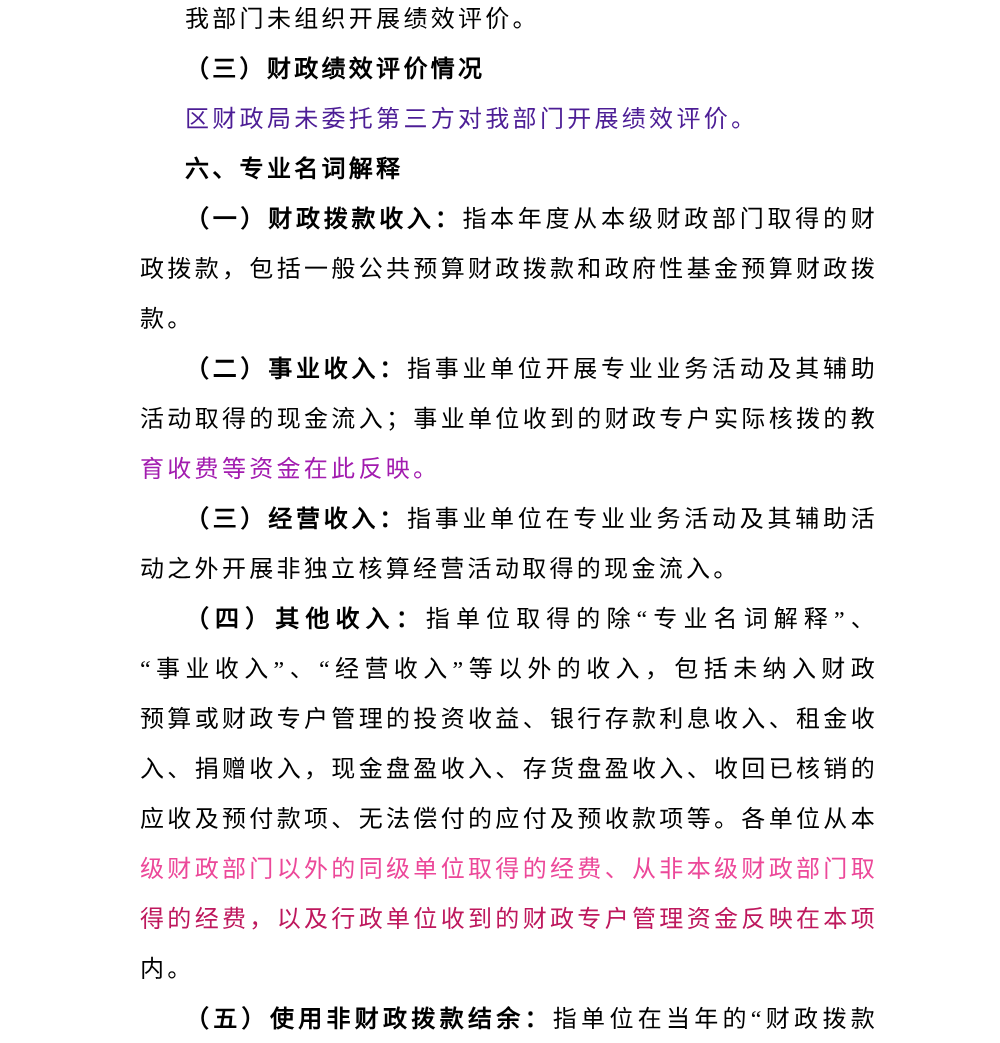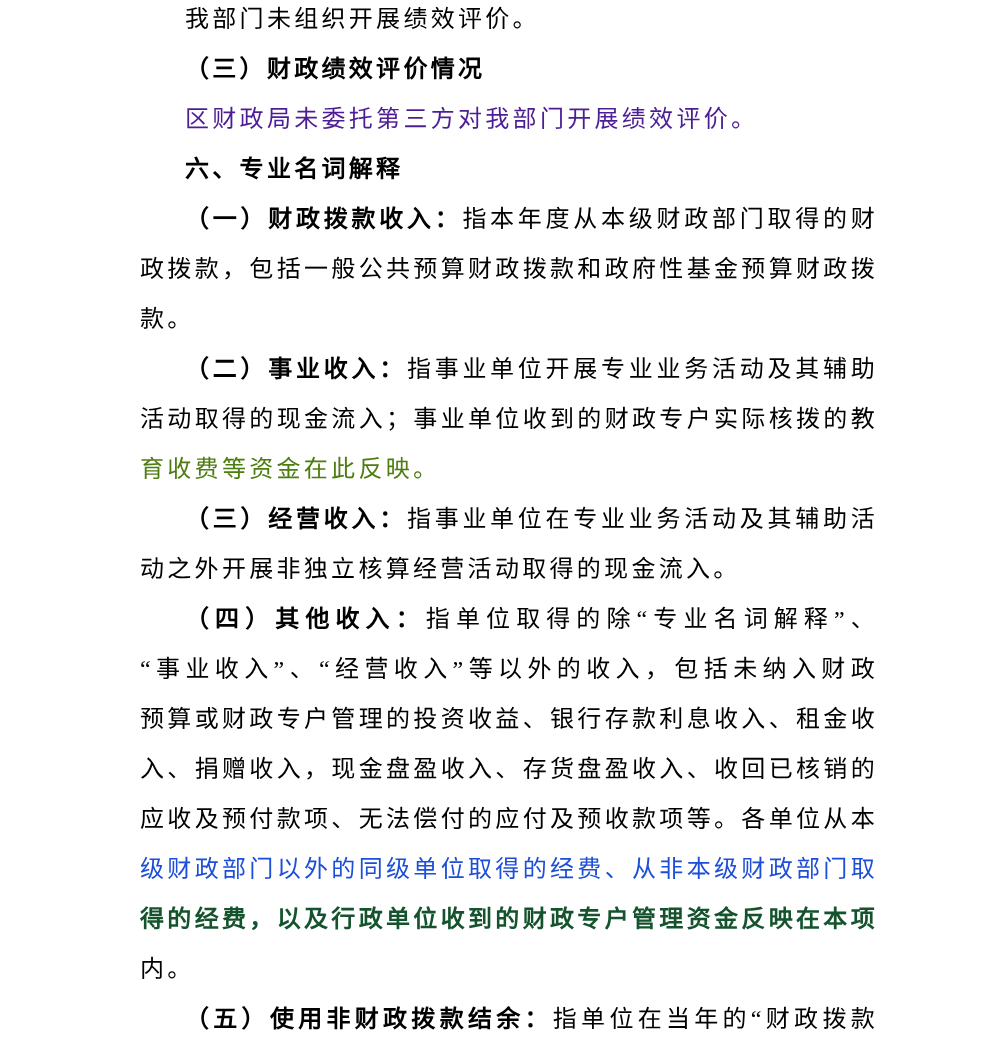--- a/index.html
+++ b/index.html
@@ -57,26 +57,26 @@
   <div class="doc-body">
       <div class="line indent"><span class="run" style="color: rgb(0, 0, 0);">我部门未组织开展绩效评价。</span></div>
       <div class="line indent"><span class="run b" style="color: rgb(0, 0, 0);">（三）财政绩效评价情况</span></div>
       <div class="line indent"><span class="run" style="color: #4c1d95;">区财政局未委托第三方对我部门开展绩效评价。</span></div>
       <div class="line indent hei"><span class="run b" style="color: rgb(0, 0, 0);">六、专业名词解释</span></div>
       <div class="line indent fill"><span class="run b" style="color: rgb(0, 0, 0);">（一）财政拨款收入：</span><span class="run" style="color: rgb(0, 0, 0);">指本年度从本级财政部门取得的财</span></div>
       <div class="line fill"><span class="run" style="color: rgb(0, 0, 0);">政拨款，包括一般公共预算财政拨款和政府性基金预算财政拨</span></div>
       <div class="line"><span class="run" style="color: rgb(0, 0, 0);">款。</span></div>
       <div class="line indent fill"><span class="run b" style="color: rgb(0, 0, 0);">（二）事业收入：</span><span class="run" style="color: rgb(0, 0, 0);">指事业单位开展专业业务活动及其辅助</span></div>
       <div class="line fill"><span class="run" style="color: rgb(0, 0, 0);">活动取得的现金流入；事业单位收到的财政专户实际核拨的教</span></div>
-      <div class="line"><span class="run" style="color: #4d7c0f; text-align: center;">育收费等资金在此反映。</span></div>
+      <div class="line"><span class="run" style="color: #a21caf; text-align: center;">育收费等资金在此反映。</span></div>
       <div class="line indent fill"><span class="run b" style="color: rgb(0, 0, 0);">（三）经营收入：</span><span class="run" style="color: rgb(0, 0, 0);">指事业单位在专业业务活动及其辅助活</span></div>
       <div class="line"><span class="run" style="color: rgb(0, 0, 0);">动之外开展非独立核算经营活动取得的现金流入。</span></div>
       <div class="line indent fill"><span class="run b" style="color: rgb(0, 0, 0); margin-top: 36px;">（四）其他收入：</span><span class="run" style="color: rgb(0, 0, 0);">指单位取得的除“专业名词解释”、</span></div>
       <div class="line fill"><span class="run" style="color: rgb(0, 0, 0);">“事业收入”、“经营收入”等以外的收入，包括未纳入财政</span></div>
       <div class="line fill"><span class="run" style="color: rgb(0, 0, 0);">预算或财政专户管理的投资收益、银行存款利息收入、租金收</span></div>
       <div class="line fill"><span class="run" style="color: rgb(0, 0, 0);">入、捐赠收入，现金盘盈收入、存货盘盈收入、收回已核销的</span></div>
       <div class="line fill"><span class="run" style="color: rgb(0, 0, 0);">应收及预付款项、无法偿付的应付及预收款项等。各单位从本</span></div>
-      <div class="line fill"><span class="run" style="color: #1d4ed8; font-family: Liberation Mono, monospace;">级财政部门以外的同级单位取得的经费、从非本级财政部门取</span></div>
-      <div class="line fill"><span class="run" style="color: #14532d; font-weight: bold;">得的经费，以及行政单位收到的财政专户管理资金反映在本项</span></div>
+      <div class="line fill"><span class="run" style="color: #ec4899; font-family: Liberation Mono, monospace;">级财政部门以外的同级单位取得的经费、从非本级财政部门取</span></div>
+      <div class="line fill"><span class="run" style="color: #be185d;">得的经费，以及行政单位收到的财政专户管理资金反映在本项</span></div>
       <div class="line"><span class="run" style="color: rgb(0, 0, 0);">内。</span></div>
       <div class="line indent fill"><span class="run b" style="color: rgb(0, 0, 0);">（五）使用非财政拨款结余：</span><span class="run" style="color: rgb(0, 0, 0);">指单位在当年的“财政拨款</span></div>
     </div>
 </div>
 
 </body></html>

